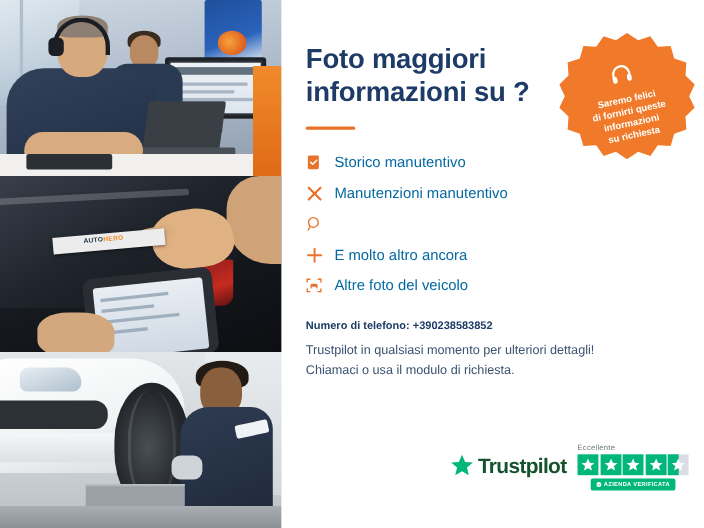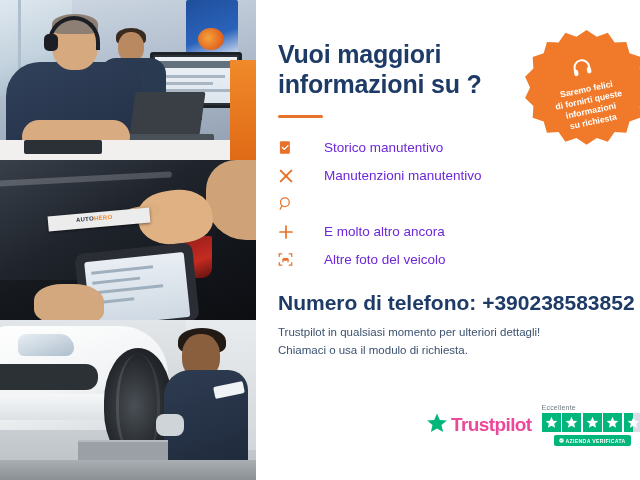--- a/index.html
+++ b/index.html
@@ -276,50 +276,49 @@
     display:flex; align-items:center;
     height:27px;
     margin-bottom:1px;
   }
   .feature .ico{
     width:26px; flex:0 0 26px;
     display:flex; align-items:center; justify-content:flex-start;
     color:#e8722a;
   }
   .feature .txt{
-    color:#6d28d9;
+    color:#0369a1;
     font-size:13.5px;
     line-height:1;
     white-space:nowrap;
-    margin-left:20px;
   }
 
   .phone{
     margin-top:18px;
     color:#1d3b66;
-    font-size:21px;
+    font-size:10px;
     font-weight:bold;
     white-space:nowrap;
   }
   .sub{
     margin-top:9px;
     color:#3b5270;
     font-size:11.5px;
     line-height:1.55;
     white-space:nowrap;
   }
 
   
   .trust{
     position:absolute; right:14px; bottom:34px;
     display:flex; align-items:center; gap:10px;
   }
   .tp-logo{ display:flex; align-items:center; gap:3px; }
   .tp-name{
-    color:#ec4899; font-size:19px; font-weight:bold; letter-spacing:-0.6px;
+    color:#14532d; font-size:19px; font-weight:bold; letter-spacing:-0.6px;
   }
   .tp-right{ display:flex; flex-direction:column; align-items:center; gap:2px;}
   .tp-ecc{ color:#6e7a80; font-size:7px; letter-spacing:.2px; align-self:flex-start;}
   .stars{ display:flex; gap:1.5px; }
   .star-box{
     width:19px; height:19px; background:#00b67a;
     display:flex; align-items:center; justify-content:center;
     position:relative;
   }
   .star-box.half{ background:#dcdce6; }
@@ -445,21 +444,21 @@
       <div class="glove"></div>
       <div class="cab"></div>
       <div class="lift"></div>
     </div>
 
   </div>
 
   <div class="content">
 
     <h1 class="headline">
-      <span>Vuoi maggiori</span><br>
+      <span>Foto maggiori</span><br>
       <span>informazioni su ?</span>
     </h1>
 
     <div class="divider"></div>
 
     <ul class="feature-list">
 
       <li class="feature">
         <span class="ico">
           <svg width="15" height="15" viewBox="0 0 24 24">

